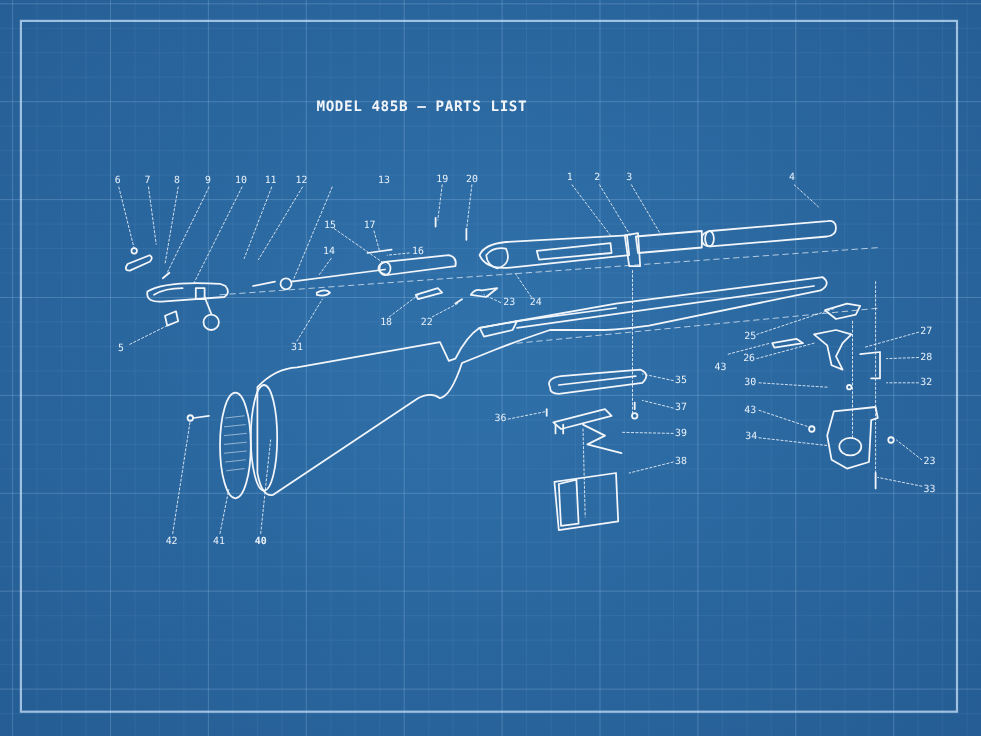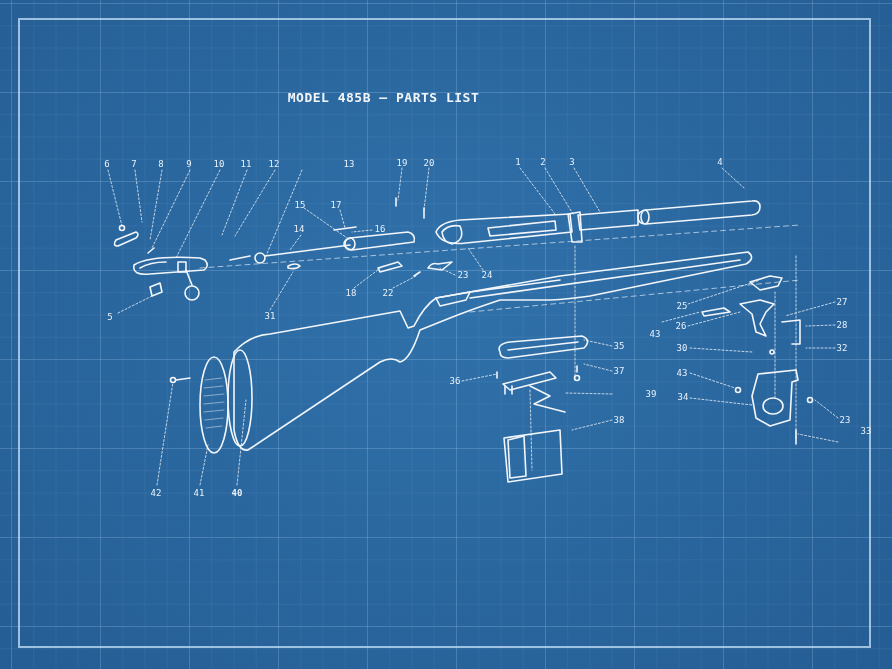--- a/index.html
+++ b/index.html
@@ -198,25 +198,25 @@
       <div class="lbl" style="left: 463px; top: 275px;">23</div>
       <div class="lbl" style="left: 487px; top: 275px;">24</div>
       <div class="lbl" style="left: 682px; top: 306px;">25</div>
       <div class="lbl" style="left: 681px; top: 326px;">26</div>
       <div class="lbl" style="left: 842px; top: 302px;">27</div>
       <div class="lbl" style="left: 842px; top: 325px;">28</div>
       <div class="lbl" style="left: 842px; top: 348px;">32</div>
       <div class="lbl" style="left: 682px; top: 348px;">30</div>
       <div class="lbl" style="left: 682px; top: 373px;">43</div>
       <div class="lbl" style="left: 845px; top: 420px;">23</div>
-      <div class="lbl" style="left: 845px; top: 431px; margin-left: 21px;">33</div>
+      <div class="lbl" style="left: 845px; top: 445px;">33</div>
       <div class="lbl" style="left: 683px; top: 397px;">34</div>
       <div class="lbl" style="left: 619px; top: 346px;">35</div>
       <div class="lbl" style="left: 455px; top: 381px;">36</div>
       <div class="lbl" style="left: 619px; top: 371px; text-align: center;">37</div>
       <div class="lbl" style="left: 619px; top: 420px;">38</div>
-      <div class="lbl" style="left: 619px; top: 394px; margin-left: 32px;">39</div>
+      <div class="lbl" style="left: 619px; top: 394px;">39</div>
       <div class="lbl" style="left: 237px; top: 493px; font-weight: bold;">40</div>
       <div class="lbl" style="left: 199px; top: 493px;">41</div>
       <div class="lbl" style="left: 156px; top: 493px;">42</div>
       <div class="lbl" style="left: 655px; top: 334px;">43</div>
     </div>
 </div>
 
 </body></html>

